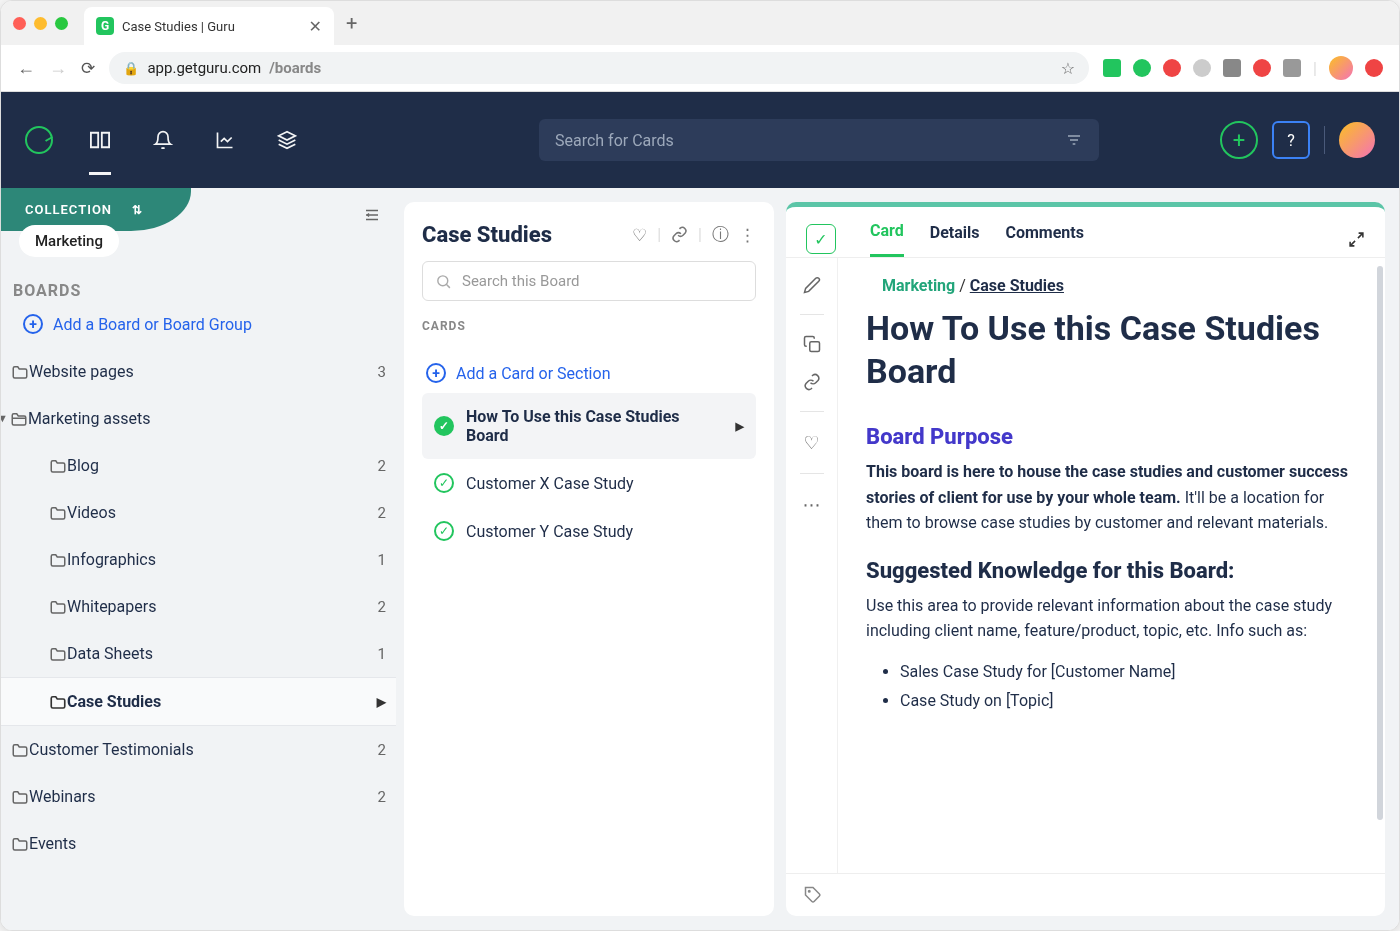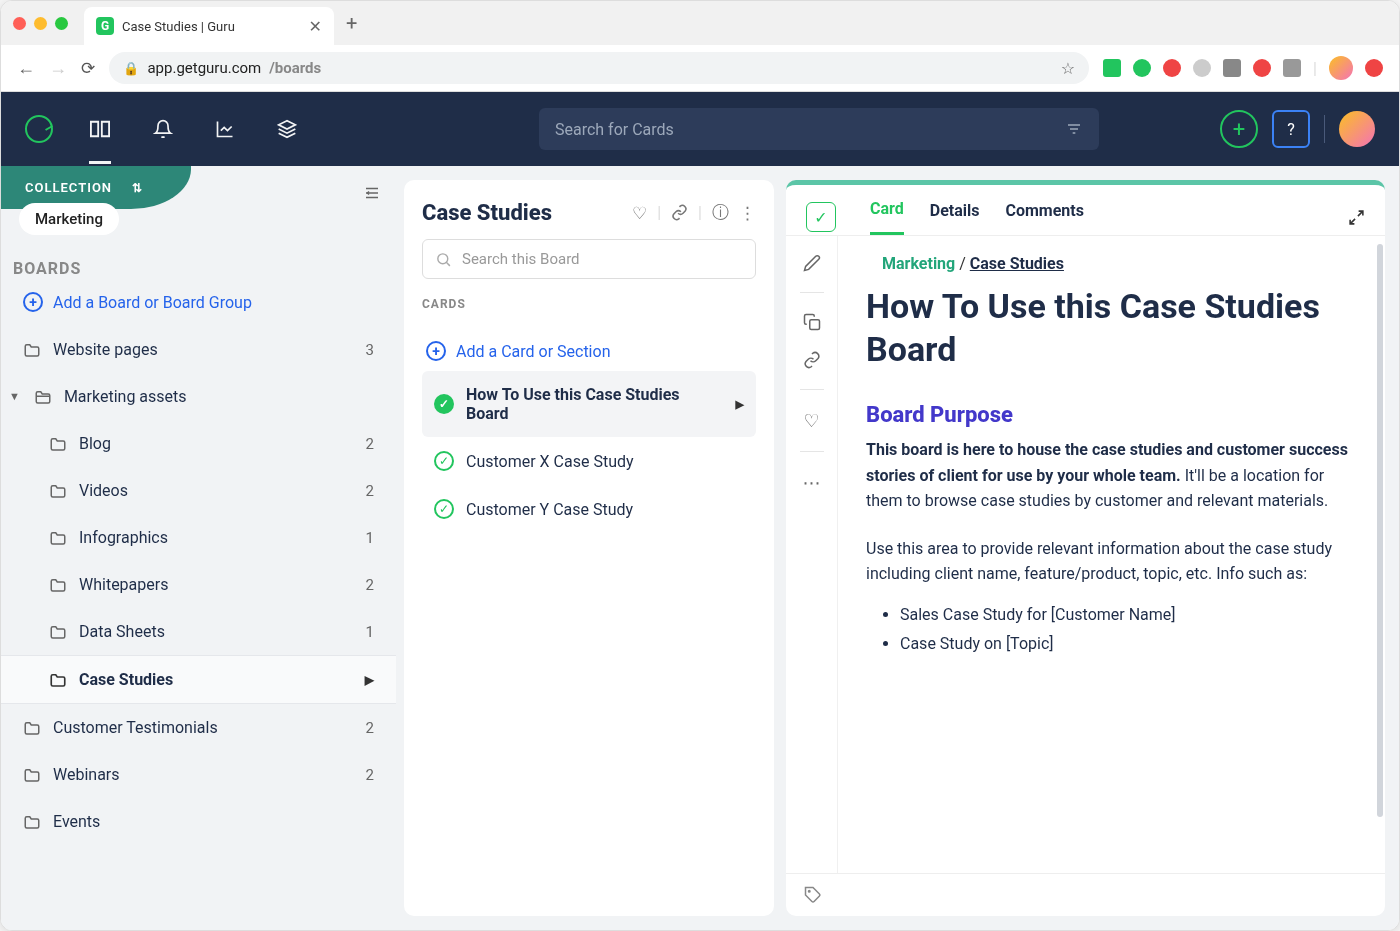--- a/index.html
+++ b/index.html
@@ -25,21 +25,21 @@
   .url-bar { flex: 1; background: #f1f3f4; border-radius: 18px; height: 32px; display: flex; align-items: center; padding: 0 14px; gap: 8px; font-size: 15px; color: #555; }
   .lock-icon { color: #555; font-size: 13px; }
   .url-domain { color: #222; text-align: center; }
   .url-path { color: #888; font-weight: bold; }
   .star-icon { margin-left: auto; color: #666; font-size: 16px; }
   .ext-icons { display: flex; gap: 12px; align-items: center; }
   .ext-icon { width: 18px; height: 18px; border-radius: 3px; }
   .avatar-small { width: 24px; height: 24px; border-radius: 50%; background: linear-gradient(135deg, #fbbf24, #f472b6); }
   
   
-  .app-header { background: #1f2d48; height: 74px; display: flex; align-items: center; padding: 0 24px; gap: 12px; }
+  .app-header { background: #1f2d48; height: 96px; display: flex; align-items: center; padding: 0 24px; gap: 12px; }
   .logo { width: 28px; height: 28px; border: 2px solid #22c55e; border-radius: 50%; position: relative; margin-right: 24px; }
   .logo::after { content: ''; position: absolute; right: -2px; top: 40%; width: 8px; height: 2px; background: #22c55e; transform: rotate(-30deg); }
   .header-icon { color: #fff; font-size: 20px; margin-right: 30px; cursor: pointer; opacity: 0.95; }
   .header-icon.active { border-bottom: 3px solid #fff; padding-bottom: 22px; margin-bottom: -25px; }
   .search-bar { flex: 1; max-width: 560px; background: #2d3c5a; border-radius: 6px; height: 42px; display: flex; align-items: center; padding: 0 16px; color: #9ca8ba; font-size: 16px; margin-left: 200px; }
   .search-filter { margin-left: auto; color: #9ca8ba; cursor: pointer; }
   .header-right { display: flex; align-items: center; gap: 14px; margin-left: auto; }
   .add-btn { width: 38px; height: 38px; border: 2px solid #22c55e; border-radius: 50%; display: flex; align-items: center; justify-content: center; color: #22c55e; font-size: 22px; cursor: pointer; }
   .help-btn { width: 38px; height: 38px; border: 2px solid #3b82f6; border-radius: 6px; display: flex; align-items: center; justify-content: center; color: #fff; font-size: 16px; cursor: pointer; }
   .divider-v { width: 1px; height: 28px; background: #4a5a7a; }
@@ -49,21 +49,21 @@
   .main-area { flex: 1; display: flex; background: #f1f3f5; overflow: hidden; }
   
   
   .sidebar { width: 395px; background: #f1f3f5; padding: 0; overflow-y: auto; position: relative; }
   .collection-badge { background: linear-gradient(120deg,#2d8778 60%,transparent 60%),#2d8778; color: #fff; padding: 14px 18px 14px 24px; display: flex; align-items: center; gap: 20px; font-size: 13px; letter-spacing: 1px; font-weight: 600; border-radius: 0 0 60px 0/0 0 40px 0; width: 190px; }
   .collection-name { background: #fff; color: #222; border-radius: 20px; padding: 7px 16px; font-size: 15px; font-weight: 500; margin: -14px 0 0 18px; display: inline-block; position: relative; z-index: 2;}
   .collapse-btn { position: absolute; right: 14px; top: 18px; color: #666; cursor: pointer; font-size: 18px; }
   .sidebar-section { padding: 24px 12px 6px; font-size: 16px; letter-spacing: 1px; color: #888; font-weight: 700; }
   .add-board-link { display: flex; align-items: center; gap: 10px; padding: 8px 22px 14px; color: #2563eb; font-size: 16px; cursor: pointer; }
   .plus-circle { width: 20px; height: 20px; border: 2px solid #2563eb; border-radius: 50%; display: flex; align-items: center; justify-content: center; font-size: 14px; font-weight: bold; }
-  .board-item { display: flex; align-items: center; padding: 14px 22px; font-size: 16px; color: #1f2d48; cursor: pointer; gap: 12px; }
+  .board-item { display: flex; align-items: center; padding: 14px 10px; font-size: 16px; color: #1f2d48; cursor: pointer; gap: 0; }
   .board-item.nested { padding-left: 48px; }
   .board-item .count { margin-left: auto; color: #666; font-size: 15px; }
   .board-item .chevron { margin-left: auto; color: #333; font-size: 12px; }
   .board-item.selected { background: #f9fafb; font-weight: 700; border-top: 1px solid #e5e7eb; border-bottom: 1px solid #e5e7eb; }
   .expand-caret { color: #666; font-size: 11px; margin-left: -14px; margin-right: 2px; }
   .folder-icon { font-size: 16px; color: #666; }
   
   
   .board-panel { width: 370px; background: #fff; border-radius: 10px; margin: 14px 8px; padding: 20px 18px; display: flex; flex-direction: column; overflow-y: auto; }
   .board-header { display: flex; align-items: center; gap: 10px; margin-bottom: 14px; }
@@ -400,20 +400,21 @@
           <div class="breadcrumb">
             <span class="bc-link">Marketing</span>
             <span class="bc-sep"> / </span>
             <span class="bc-current">Case Studies</span>
           </div>
           <h1 class="card-h1">How To Use this Case Studies Board</h1>
           <h2 class="card-h2 purple">Board Purpose</h2>
           <p class="card-p">
             <strong>This board is here to house the case studies and customer success stories of client for use by your whole team.</strong><span> It'll be a location for them to browse case studies by customer and relevant materials.</span>
           </p>
+          <h2 class="card-h2 dark">Suggested Knowledge for this Board:</h2>
           <p class="card-p" style="margin-bottom:14px">Use this area to provide relevant information about the case study including client name, feature/product, topic, etc. Info such as:</p>
           <ul class="card-ul">
             <li>Sales Case Study for [Customer Name]</li>
             <li>Case Study on [Topic]</li>
           </ul>
         </div>
         <div class="scrollbar-hint">
             <div class="scrollbar-thumb"></div>
           </div>
       </div>

